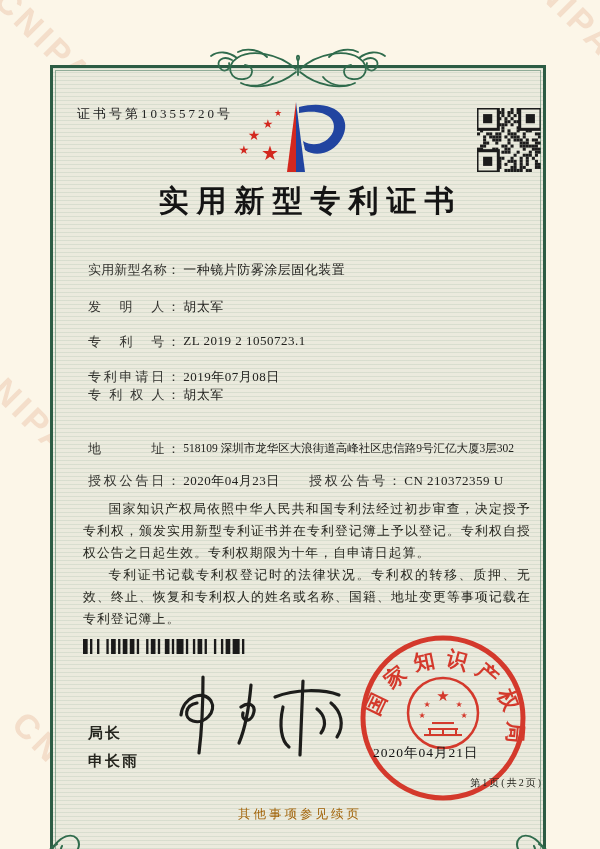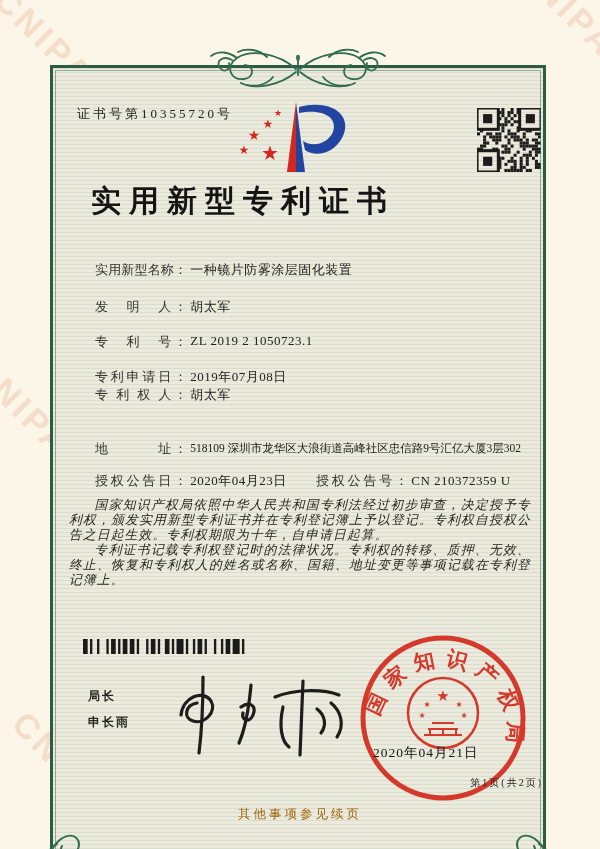--- a/index.html
+++ b/index.html
@@ -26,43 +26,43 @@
   .panel::after{
     content:"";position:absolute;inset:2px;border:1px solid rgba(70,120,95,0.55);
     pointer-events:none;
   }
   .cert-no{
     position:absolute;left:24px;top:37px;font-size:13px;letter-spacing:3px;color:#222;
   }
   .logo{position:absolute;left:50%;top:30px;transform:translateX(-50%);}
   .qr{position:absolute;left:424px;top:40px;width:64px;height:64px;}
   .title{
-    position:absolute;left:16px;right:0;top:113px;text-align:left;
+    position:absolute;left:3px;right:0;top:113px;text-align:center;
     font-size:30px;font-weight:700;letter-spacing:8px;color:#141414;padding-left:22px;
   }
   .fields{position:absolute;left:35px;top:190px;right:18px;font-size:13px;}
   .frow{position:absolute;left:0;white-space:nowrap;}
   .flabel{
     display:inline-block;width:92px;text-align:justify;text-align-last:justify;
-    color:#33332f;vertical-align:top;margin-left:7px;
+    color:#33332f;vertical-align:top;
   }
   .fvalue{margin-left:0;color:#22221f;letter-spacing:0.5px;}
   .fvalue.small{font-size:11.5px;letter-spacing:0;text-align:right;}
   .grant2{margin-left:26px;}
   .bodytext{
-    position:absolute;left:16px;right:12px;top:430px;
-    font-size:12.8px;line-height:15px;letter-spacing:1.1px;
-    text-align:justify;color:#26261f;font-style:italic;
+    position:absolute;left:30px;right:12px;top:430px;
+    font-size:12.8px;line-height:22px;letter-spacing:1.1px;
+    text-align:justify;color:#26261f;
   }
   .bodytext p{margin:0;text-indent:2em;}
   .barcode{position:absolute;left:30px;top:571px;width:166px;height:15px;}
   .signer{
-    position:absolute;left:35px;top:620px;
+    position:absolute;left:35px;top:656px;
     font-family:"Liberation Sans","DejaVu Sans",sans-serif;
-    font-size:12px;font-weight:700;color:#26261f;letter-spacing:2px;
+    font-size:15px;font-weight:700;color:#26261f;letter-spacing:2px;
   }
   .signer div{margin-bottom:9px;}
   .signature{position:absolute;left:100px;top:595px;}
   .seal{position:absolute;left:303px;top:563px;width:174px;height:174px;opacity:0.92;}
   .seal-date{
     position:absolute;left:320px;top:676px;font-size:13.5px;letter-spacing:1px;
     color:#131313;white-space:nowrap;
   }
   .page-no{
     position:absolute;left:0;right:0;top:708px;text-align:right;

